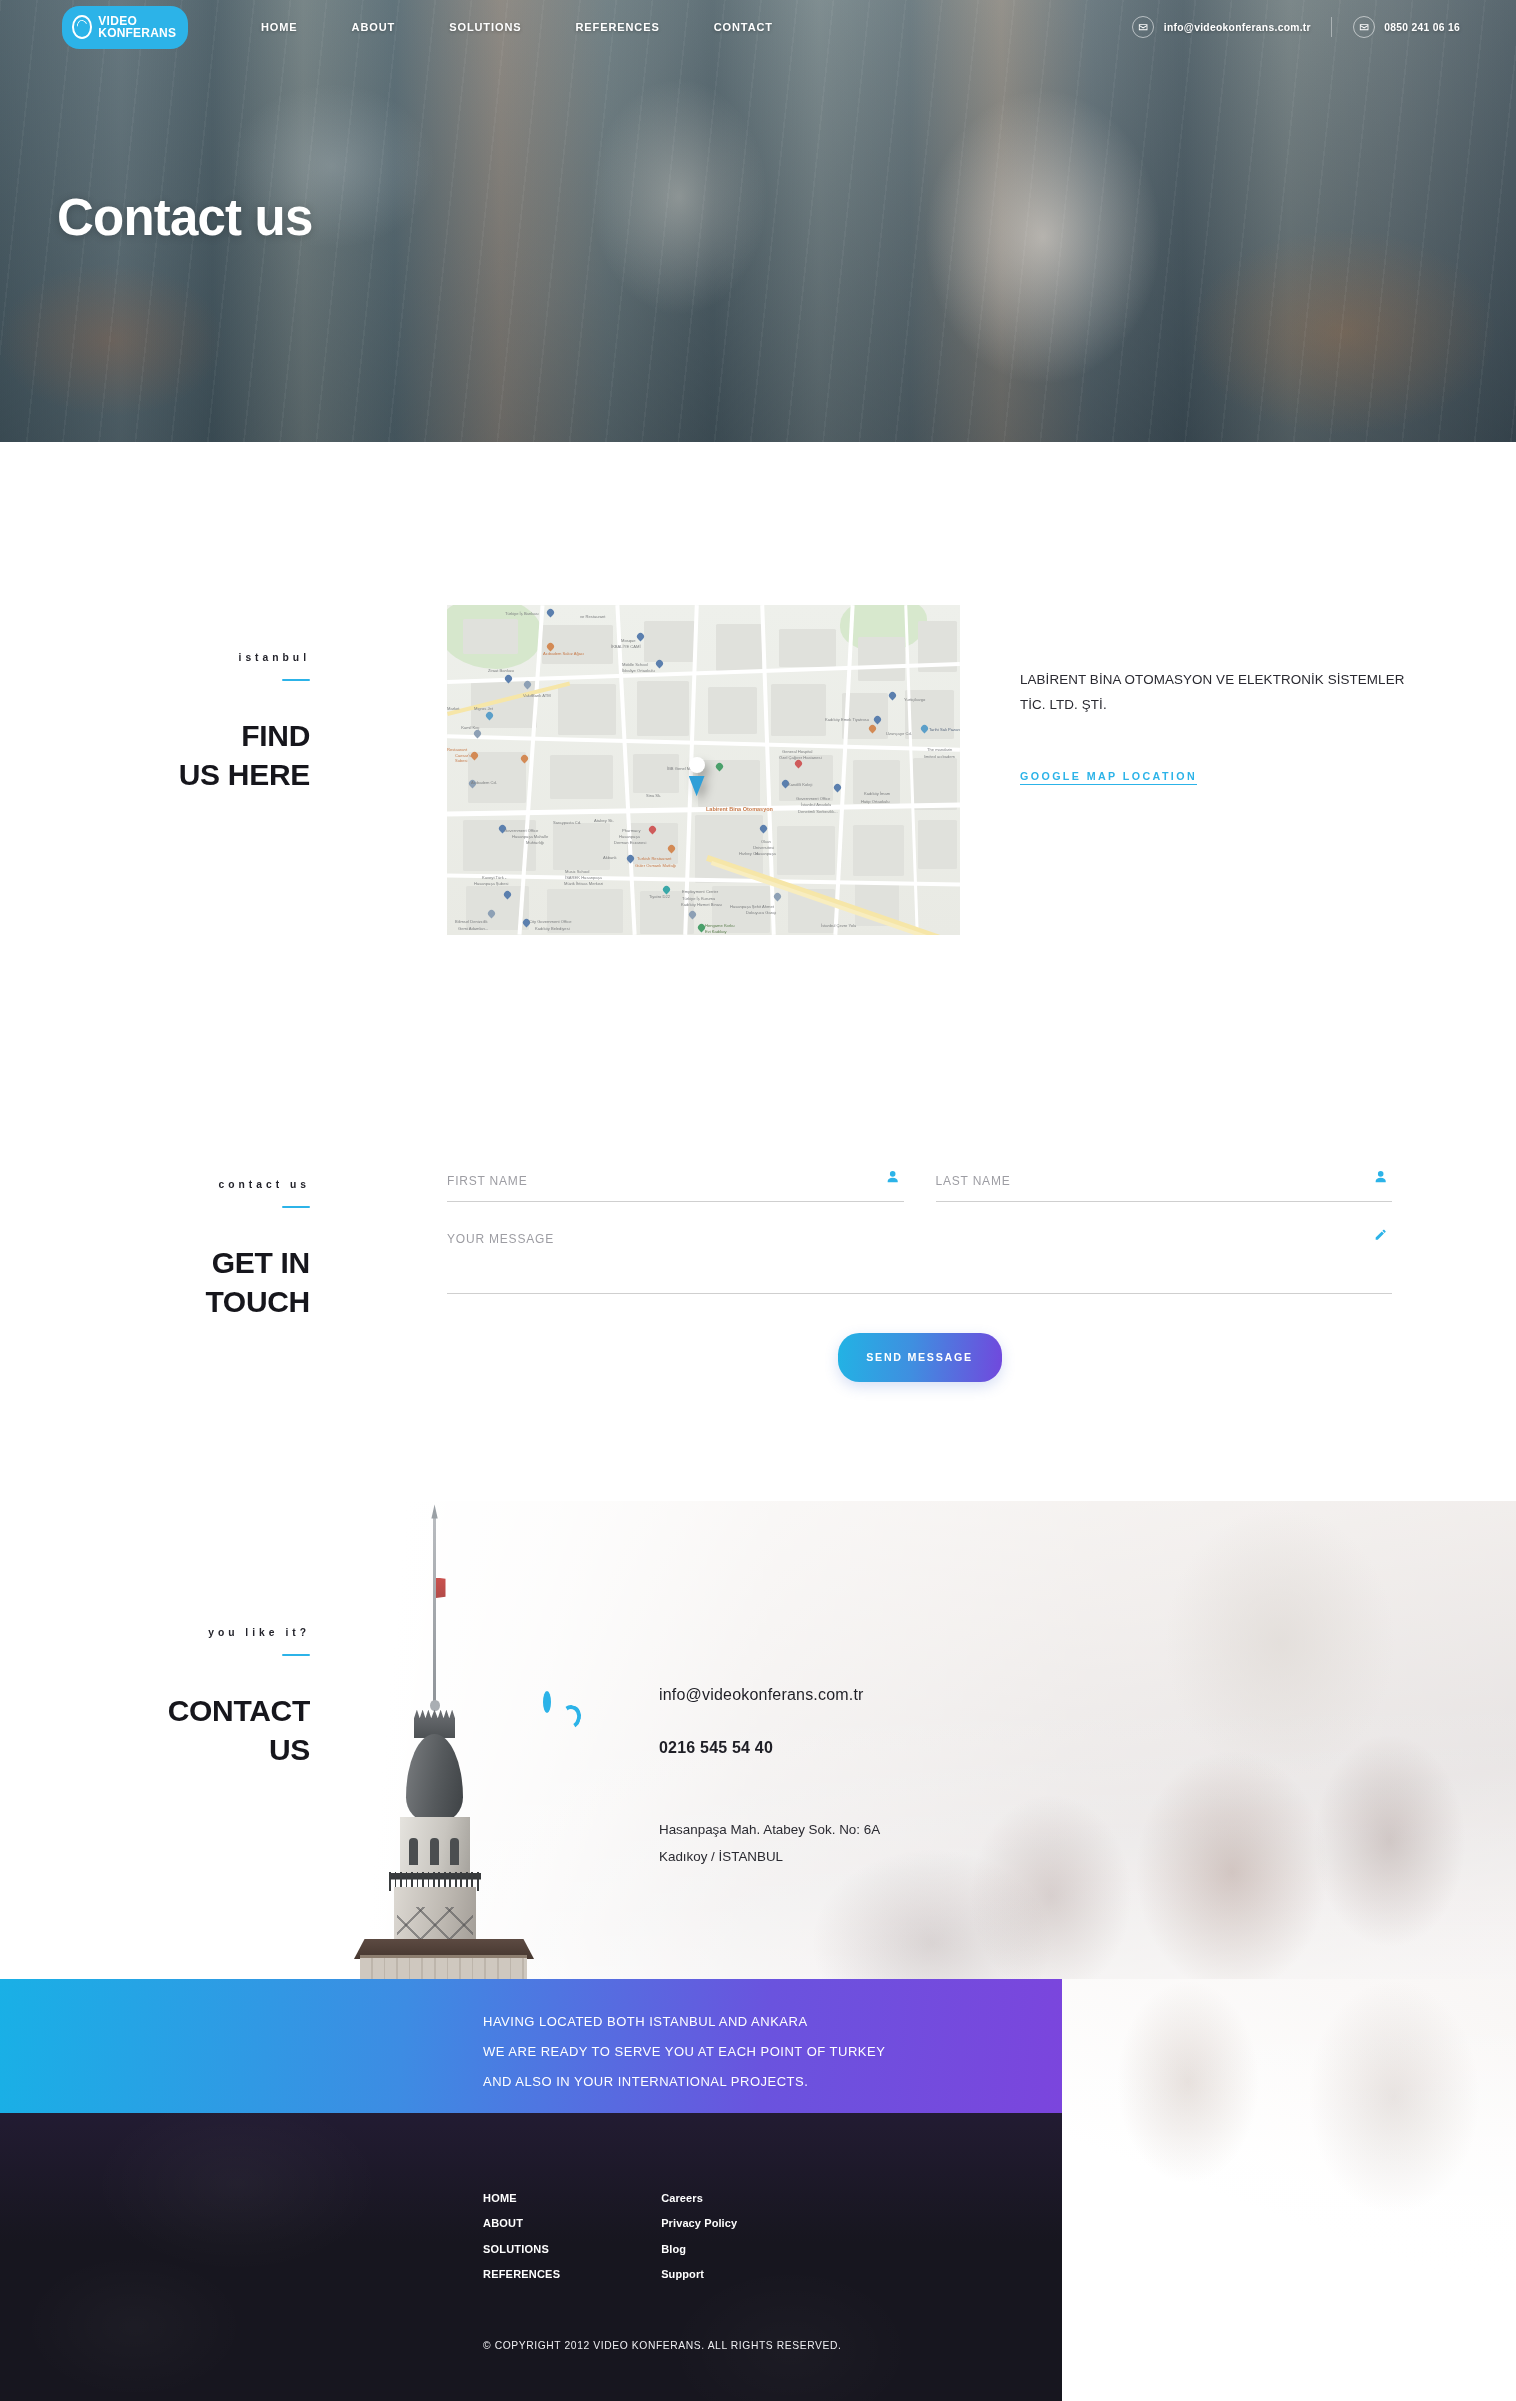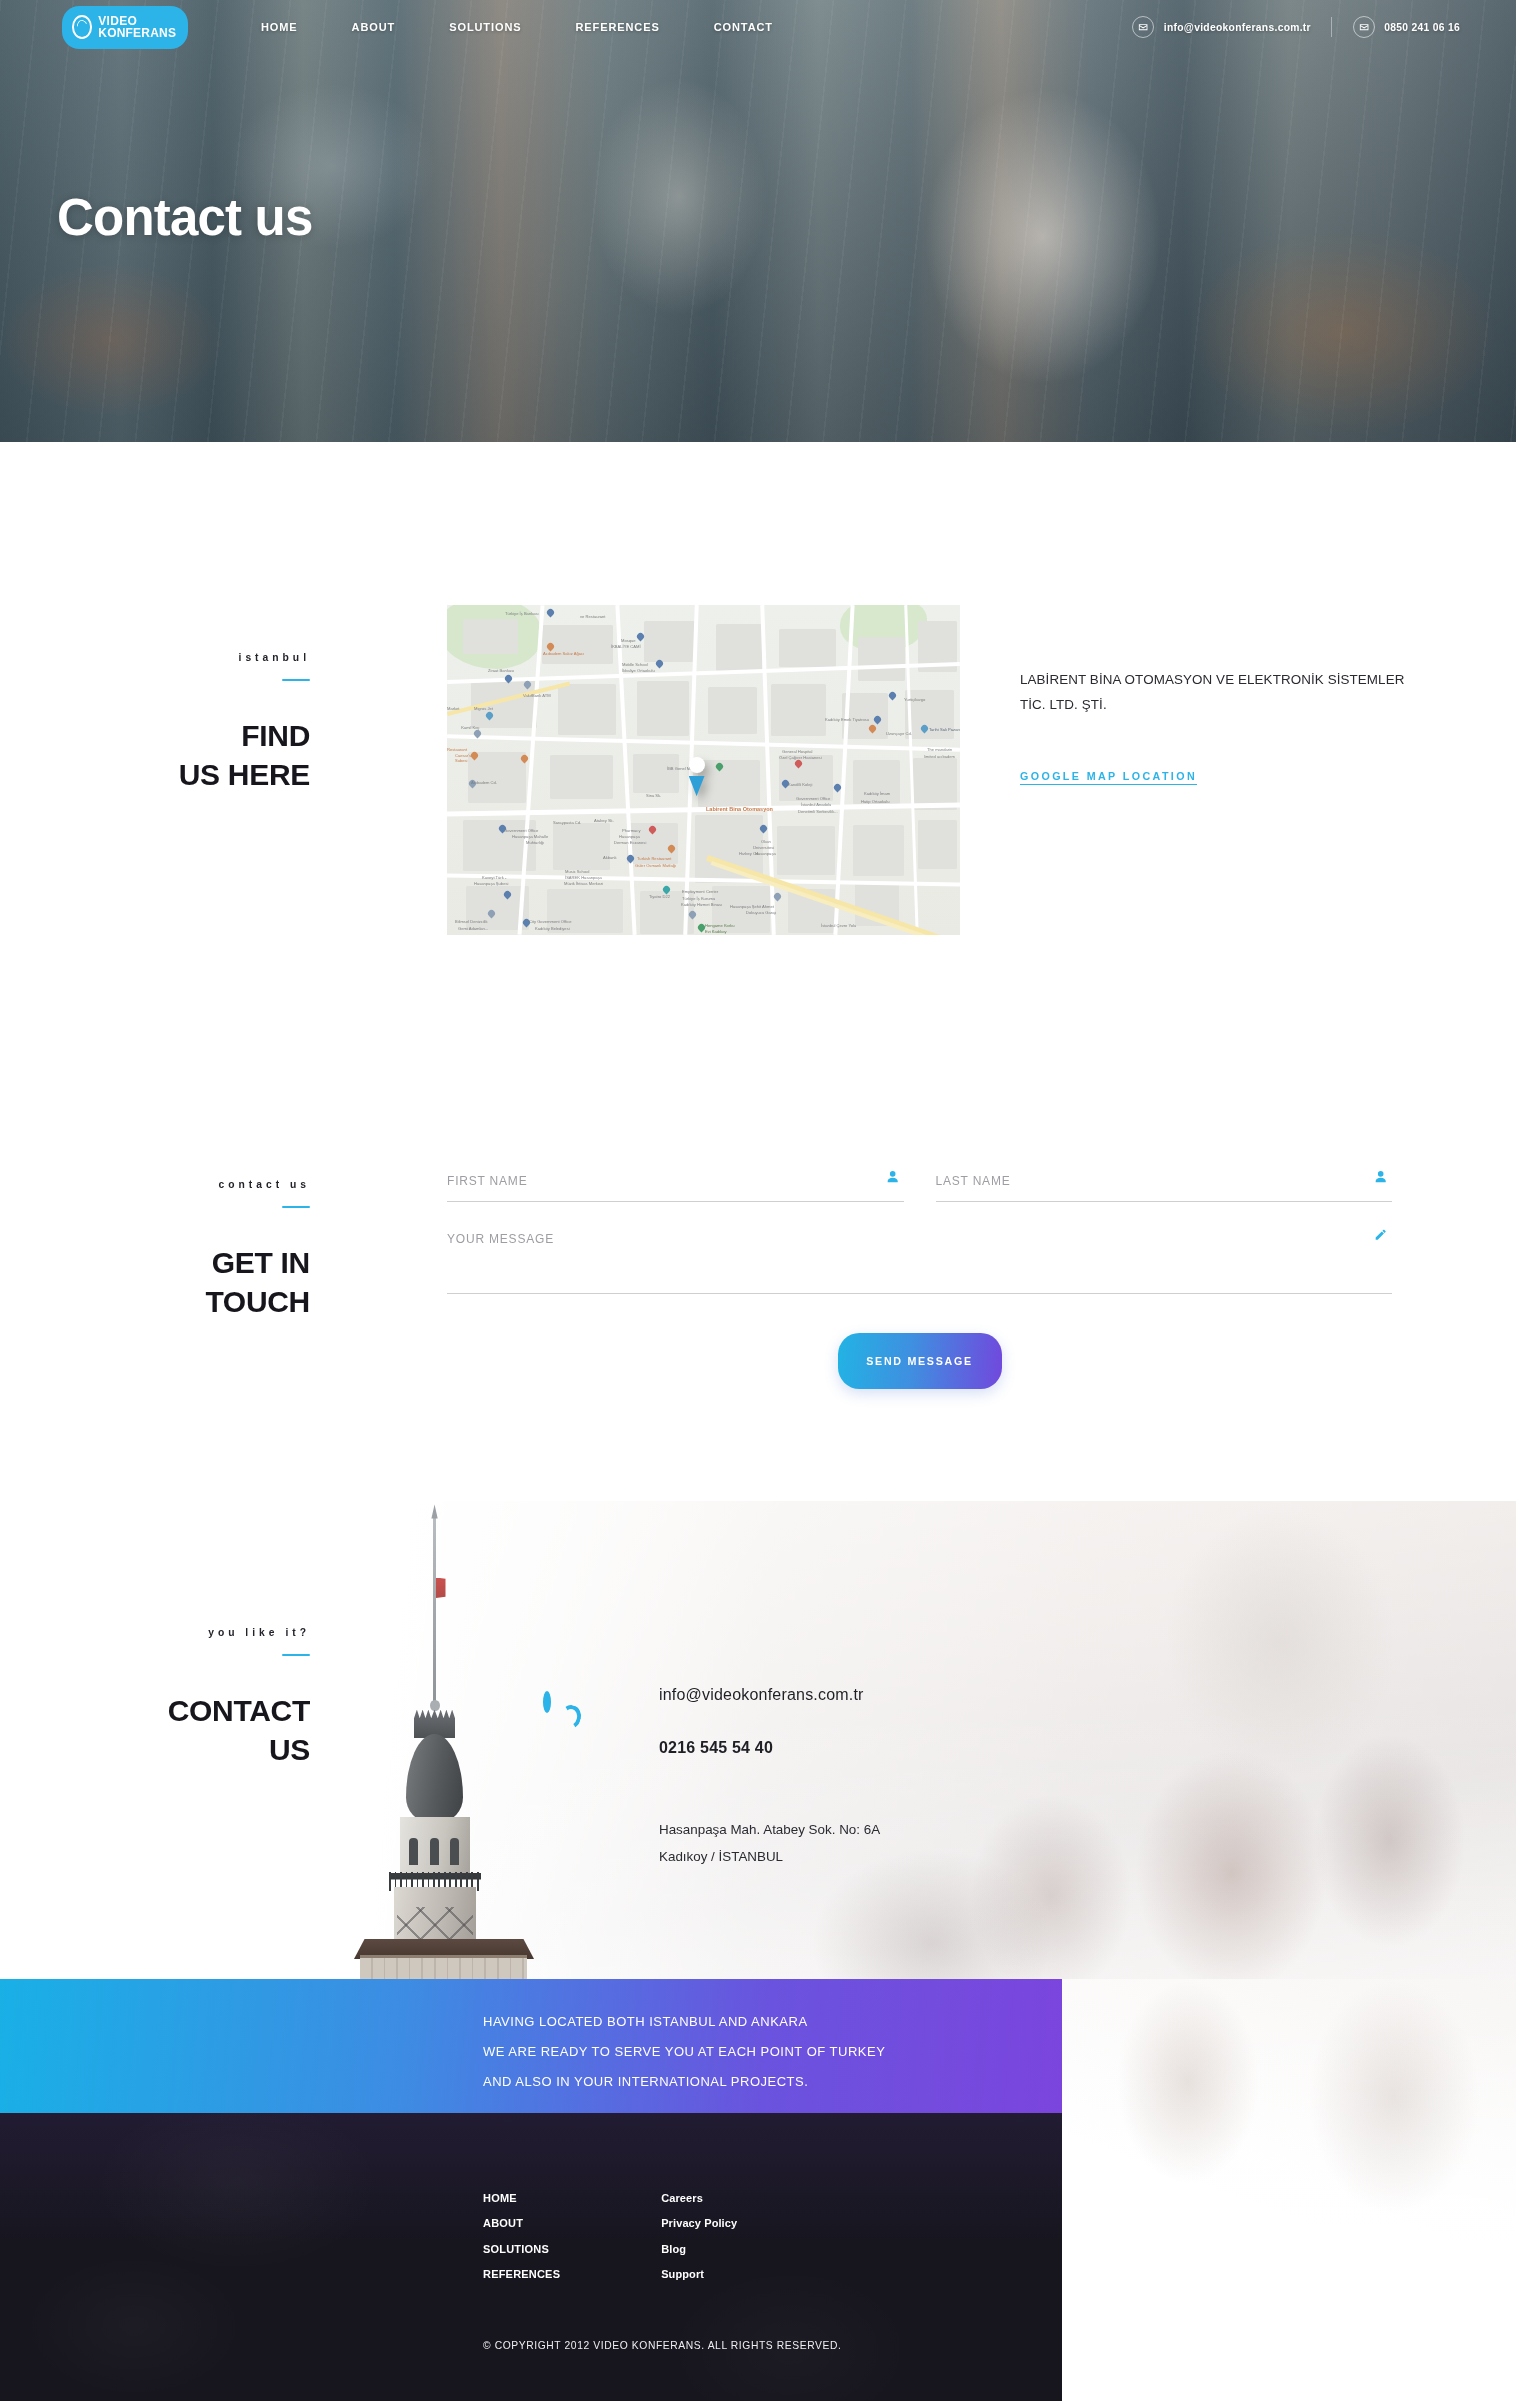--- a/index.html
+++ b/index.html
@@ -181,21 +181,21 @@
   .field label{
     display:block;font-size:12px;letter-spacing:0.8px;color:#9d9da3;font-weight:400;
   }
   .field .f-icon{
     position:absolute;right:1.6px;top:-4px;width:16px;height:16px;
   }
   .field .f-icon svg{width:13.4px;height:13.4px;fill:#2cb3e8;display:block;}
   .field.msg{padding-bottom:47px;}
   .send-wrap{margin-top:39px;display:flex;justify-content:center;}
   .send-btn{
-    width:164px;height:56px;border:none;border-radius:21.3px;cursor:pointer;
+    width:164px;height:49px;border:none;border-radius:21.3px;cursor:pointer;
     background:linear-gradient(95deg,#22b3e4 0%,#3f8fe0 45%,#7148dd 100%);
     color:#fff;font-size:10.7px;font-weight:700;letter-spacing:1.7px;
     font-family:"Liberation Sans", sans-serif;
     box-shadow:0 4.7px 14.2px rgba(70,110,210,.22);
   }
 
   
   .cus{position:absolute;left:0;top:1501px;width:1517px;height:490px;overflow:hidden;}
   .cus-bg{
     position:absolute;inset:0;

